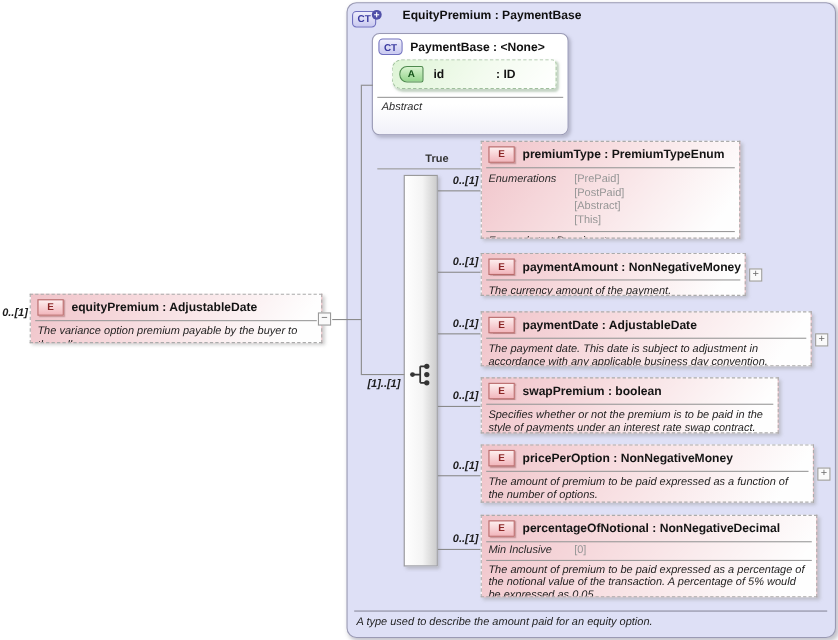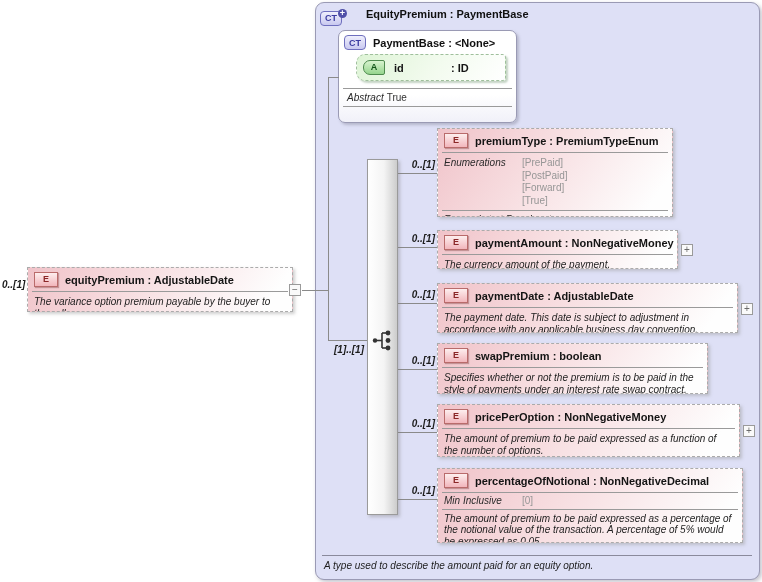--- a/index.html
+++ b/index.html
@@ -51,21 +51,21 @@
   .xbox{position:absolute;width:12px;height:12px;background:#fafafa;border:1px solid #9a9a9a;
         box-sizing:border-box;color:#6a6a6a;font-size:10px;line-height:10px;text-align:center;}
 
   
   .seqbar{left:367px;top:159px;width:31px;height:356px;border:1px solid #9a9a9a;box-sizing:border-box;
           background:linear-gradient(90deg,#ffffff 0%,#f4f4f4 55%,#cccccc 100%);
           box-shadow:2px 2px 3px rgba(130,130,130,.4);}
 
   .base-row{display:flex;gap:3px;font-size:10px;padding:2px 8px;}
   .base-row .fl{font-style:italic;color:#2a2a2a;}
-  .base-row .fv{font-weight:normal;color:#333;}
+  .base-row .fv{font-weight:bold;color:#333;margin-top:47px;}
   .title-text{font-size:11px;font-weight:bold;color:#101010;white-space:nowrap;}
 </style>
 </head>
 <body>
 
 <div class="canvas">
 
   <div class="abs ct-outer"></div>
 
   <div class="abs" style="left:320px;top:7px;">
@@ -134,22 +134,22 @@
     <div class="hd">
       <span class="e-icon">E</span>
       <span class="etitle">premiumType : PremiumTypeEnum</span>
     </div>
     <div class="sep"></div>
     <div class="facet">
       <span class="fl">Enumerations</span>
       <span class="fv">
         <div>[PrePaid]</div>
         <div>[PostPaid]</div>
-        <div>[Forward]</div>
-        <div>[True]</div>
+        <div>[Abstract]</div>
+        <div>[This]</div>
       </span>
     </div>
     <div class="sep"></div>
     <div class="ann" style="padding-top:2px;">Forward start Premium type</div>
   </div>
 
   <div class="abs card" style="left:409px;top:233px;width:26px;text-align:right;">0..[1]</div>
   <div class="ebox" style="left:437px;top:230px;width:241px;height:39px;">
     <div class="hd">
       <span class="e-icon">E</span>

